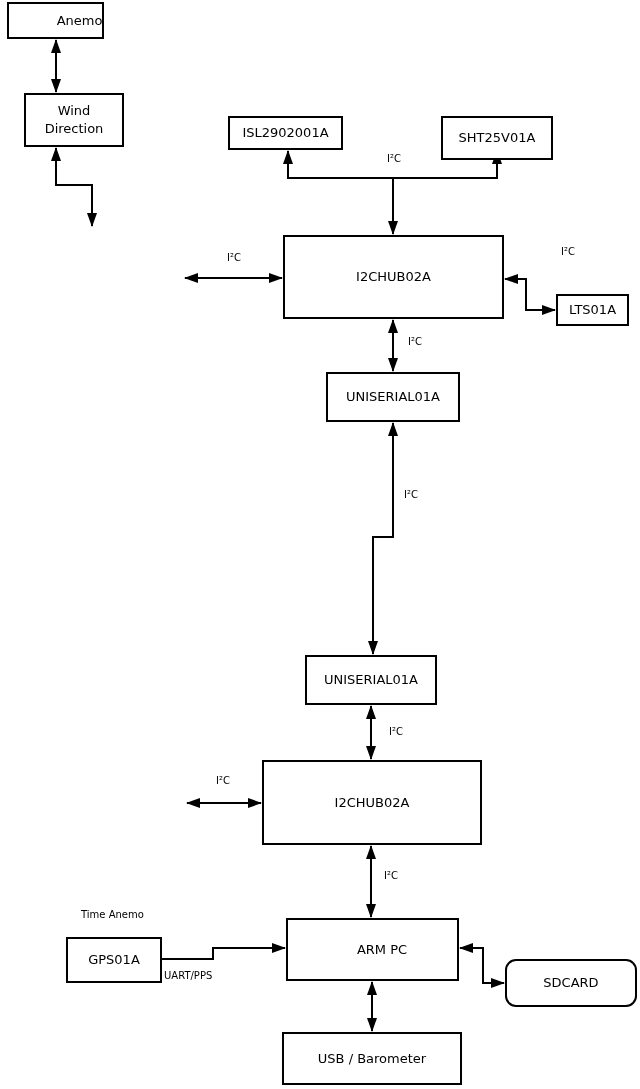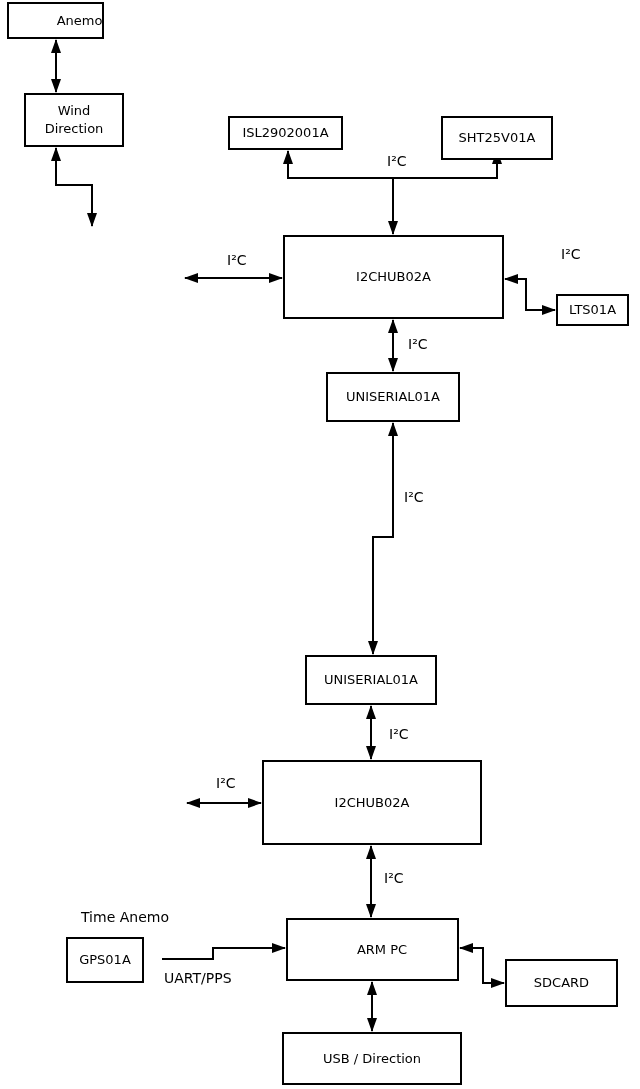--- a/index.html
+++ b/index.html
@@ -25,40 +25,40 @@
     justify-content: center;
     text-align: center;
     font-size: 13px;
     line-height: 1.35;
     white-space: pre-line;
     color: #000000;
   }
 
   .lbl {
     position: absolute;
-    font-size: 14px;
+    font-size: 10px;
     color: #000000;
     white-space: nowrap;
   }
 
   
   #b-anemo { left: 7px;   top: 2px;    width: 97px;  height: 37px; padding-left: 48px; }
   #b-wind  { left: 6px;   top: 93px;   width: 100px; height: 54px; margin-left: 18px; }
   #b-pic   { left: 2px;   top: 227px;  width: 182px; height: 102px; }
   #b-isl   { left: 228px; top: 116px;  width: 115px; height: 34px; text-align: center; }
   #b-sht   { left: 441px; top: 116px;  width: 112px; height: 44px; }
   #b-hub1  { left: 283px; top: 235px;  width: 221px; height: 84px; }
   #b-lts   { left: 556px; top: 294px;  width: 73px;  height: 32px; }
   #b-ser1  { left: 326px; top: 372px;  width: 134px; height: 50px; }
   #b-ser2  { left: 305px; top: 655px;  width: 132px; height: 50px; }
   #b-hub2  { left: 262px; top: 760px;  width: 220px; height: 85px; }
   #b-baro  { left: 75px;  top: 775px;  width: 111px; height: 57px; }
-  #b-gps   { left: 66px;  top: 937px;  width: 78px;  height: 46px; }
+  #b-gps   { left: 66px;  top: 937px;  width: 96px;  height: 46px; }
   #b-arm   { left: 286px; top: 918px;  width: 173px; height: 63px; padding-left: 19px; }
-  #b-sd    { left: 505px; top: 959px;  width: 113px; height: 48px; }
+  #b-sd    { left: 505px; top: 959px;  width: 132px; height: 48px; border-radius: 11px; }
   #b-usb   { left: 282px; top: 1032px; width: 180px; height: 53px; }
 
   
   #l-i2c-pic-hub1   { left: 227px; top: 252px; }
   #l-i2c-junction   { left: 387px; top: 153px; }
   #l-i2c-lts        { left: 561px; top: 246px; }
   #l-i2c-hub1-ser1  { left: 408px; top: 336px; }
   #l-i2c-long       { left: 404px; top: 489px; }
   #l-i2c-ser2-hub2  { left: 389px; top: 726px; }
   #l-i2c-baro       { left: 216px; top: 775px; }
@@ -112,21 +112,21 @@
   <div class="box" id="b-isl">ISL2902001A</div>
   <div class="box" id="b-sht">SHT25V01A</div>
   <div class="box" id="b-hub1">I2CHUB02A</div>
   <div class="box" id="b-lts">LTS01A</div>
   <div class="box" id="b-ser1">UNISERIAL01A</div>
   <div class="box" id="b-ser2">UNISERIAL01A</div>
   <div class="box" id="b-hub2">I2CHUB02A</div>
   <div class="box" id="b-gps">GPS01A</div>
   <div class="box" id="b-arm">ARM PC</div>
   <div class="box" id="b-sd">SDCARD</div>
-  <div class="box" id="b-usb">USB / Direction</div>
+  <div class="box" id="b-usb">USB / Barometer</div>
 
   <span class="lbl" id="l-i2c-pic-hub1">I²C</span>
   <span class="lbl" id="l-i2c-junction">I²C</span>
   <span class="lbl" id="l-i2c-lts">I²C</span>
   <span class="lbl" id="l-i2c-hub1-ser1">I²C</span>
   <span class="lbl" id="l-i2c-long">I²C</span>
   <span class="lbl" id="l-i2c-ser2-hub2">I²C</span>
   <span class="lbl" id="l-i2c-baro">I²C</span>
   <span class="lbl" id="l-i2c-hub2-arm">I²C</span>
   <span class="lbl" id="l-time-source">Time Anemo</span>

